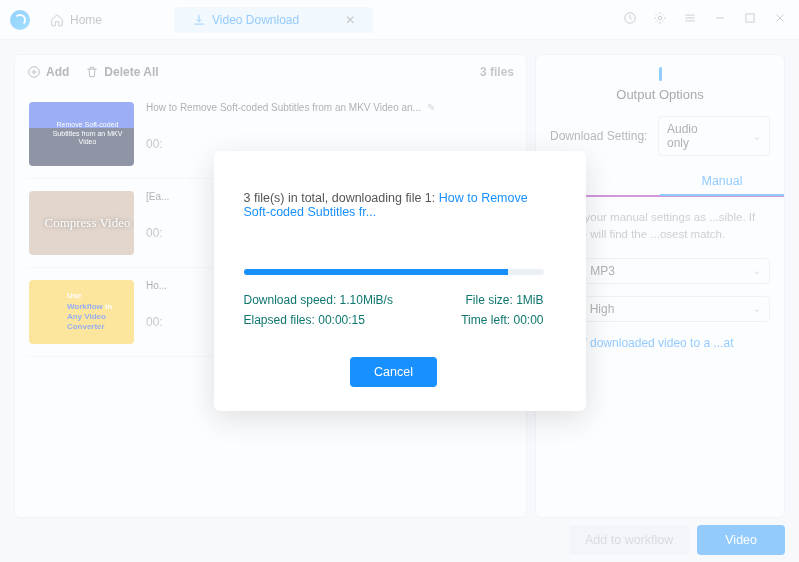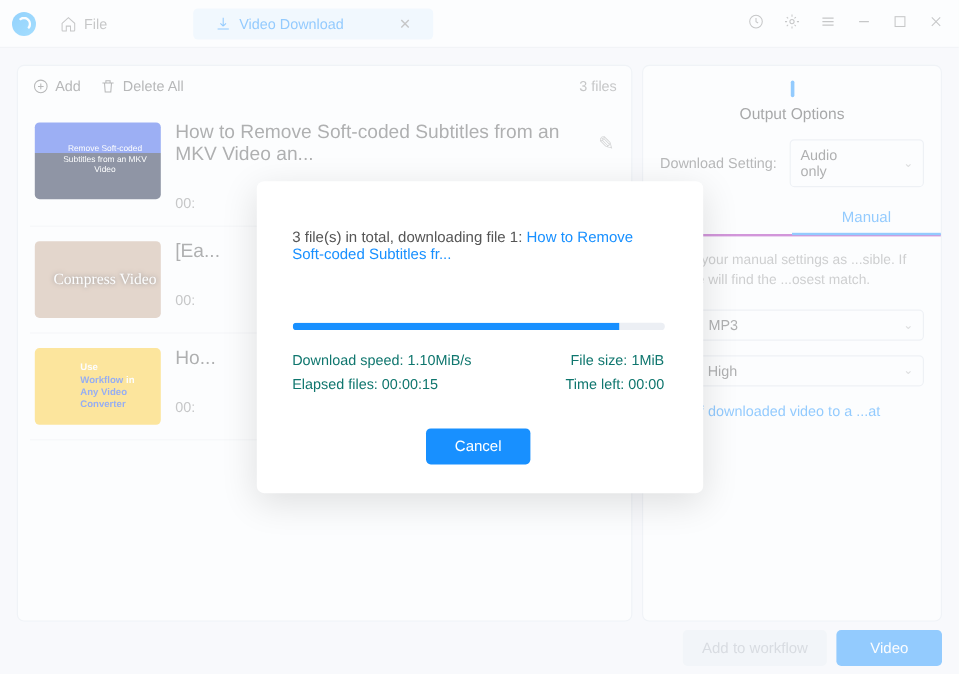--- a/index.html
+++ b/index.html
@@ -7,71 +7,71 @@
 .titlebar { height: 40px; display: flex; align-items: center; padding: 0 10px; border-bottom: 1px solid #e8eaef; background: #fff; }
 .logo { width: 20px; height: 20px; border-radius: 50%; background: linear-gradient(135deg, #18a0fb, #3cb9ff); margin-right: 8px; position: relative; }
 .logo::after { content: ''; position: absolute; inset: 4px; border-radius: 50%; border: 2px solid #fff; border-left-color: transparent; border-bottom-color: transparent; }
 .tab-home { display: flex; align-items: center; gap: 6px; padding: 6px 12px; color: #888; cursor: pointer; }
 .tab-download { display: flex; align-items: center; gap: 6px; padding: 6px 18px; background: #e7f3ff; color: #1890ff; border-radius: 4px; margin-left: 60px; cursor: pointer; }
 .tab-download .close { margin-left: 40px; color: #888; }
 .title-right { margin-left: auto; display: flex; gap: 12px; color: #888; align-items: center; }
 .title-right span { cursor: pointer; padding: 2px; }
 .content { display: flex; padding: 14px 14px 0 14px; gap: 8px; height: 478px; }
 .left-panel { flex: 1; border: 1px solid #e4e8ef; border-radius: 6px; background: #fff; display: flex; flex-direction: column; }
-.toolbar { display: flex; align-items: flex-end; padding: 10px 12px; gap: 16px; border-bottom: 1px solid transparent; }
+.toolbar { display: flex; align-items: flex-end; padding: 10px 12px; gap: 16px; border-bottom: 1px solid transparent; font-weight: bold; }
 .tool-btn { display: flex; align-items: center; gap: 5px; color: #666; cursor: pointer; }
 .file-count { margin-left: auto; color: #888; }
 .video-list { flex: 1; overflow: hidden; padding: 0 10px; }
 .video-item { display: flex; gap: 12px; padding: 12px 4px; border-bottom: 1px solid #f0f2f5; }
 .thumb { width: 105px; height: 64px; border-radius: 4px; background: #888; flex-shrink: 0; display: flex; align-items: center; justify-content: center; font-size: 8px; color: #fff; text-align: center; overflow: hidden; position: relative; padding-left: 12px; }
 .thumb1 { background: linear-gradient(180deg, #2a52e8 40%, #0e1a3a 40%); }
 .thumb2 { background: #c8a890; }
 .thumb3 { background: #ffca28; }
 .video-info { flex: 1; display: flex; flex-direction: column; gap: 24px; }
-.video-title { color: #555; font-size: 16px; display: flex; align-items: center; gap: 6px; }
+.video-title { color: #555; font-size: 10px; display: flex; align-items: center; gap: 6px; }
 .video-time { color: #888; }
 .pencil { color: #aaa; }
 .right-panel { width: 250px; display: flex; flex-direction: column; }
 .right-top { border: 1px solid #e4e8ef; border-radius: 6px; background: #fff; padding: 12px 14px; flex: 1; }
 .panel-header { display: flex; align-items: center; gap: 6px; font-size: 13px; color: #444; margin-bottom: 14px; flex-direction: column; }
 .panel-bar { width: 3px; height: 14px; background: #1890ff; border-radius: 2px; }
 .field-row { display: flex; align-items: center; gap: 8px; margin-bottom: 12px; font-size: 12px; }
 .field-label { color: #666; width: 100px; }
 .select-box { flex: 1; border: 1px solid #e1e5ec; border-radius: 4px; padding: 5px 8px; display: flex; justify-content: space-between; align-items: center; color: #555; cursor: pointer; font-size: 12px; gap: 36px; }
 .chev { color: #bbb; font-size: 10px; }
 .tabs { display: flex; border-bottom: 2px solid #a21caf; margin: 8px -14px 12px -14px; }
 .mtab { flex: 1; text-align: center; padding: 6px 0; color: #888; cursor: pointer; font-size: 12.5px; }
 .mtab.active { color: #1890ff; border-bottom: 2px solid #1890ff; margin-bottom: -1px; }
 .note { color: #999; font-size: 11.5px; line-height: 1.5; margin-bottom: 14px; }
 .link { color: #1890ff; cursor: pointer; font-size: 12px; line-height: 1.5; display: block; margin-top: 12px; }
 .bottom-bar { height: 44px; display: flex; justify-content: flex-end; align-items: center; gap: 8px; padding: 0 14px; }
 .btn-workflow { background: #e9edf3; color: #b0b6c0; padding: 8px 16px; border-radius: 4px; font-size: 12.5px; cursor: not-allowed; }
 .btn-start { background: #1890ff; color: #fff; padding: 8px 28px; border-radius: 4px; font-size: 12.5px; cursor: pointer; }
 .overlay { position: absolute; inset: 0; background: rgba(250,251,253,0.55); display: flex; align-items: center; justify-content: center; }
-.dialog { width: 372px; background: #fff; border-radius: 6px; padding: 40px 32px 24px 30px; box-shadow: 0 8px 30px rgba(0,0,0,0.12); }
+.dialog { width: 372px; background: #fff; border-radius: 6px; padding: 40px 42px 24px 30px; box-shadow: 0 8px 30px rgba(0,0,0,0.12); }
 .dialog-title { color: #555; font-size: 12.5px; margin-bottom: 50px; }
 .dialog-title .link-text { color: #1890ff; }
 .progress { height: 6px; background: #eceff4; border-radius: 3px; overflow: hidden; margin-bottom: 18px; }
 .progress-fill { height: 100%; background: #1890ff; width: 88%; }
 .stats { display: flex; justify-content: space-between; color: #0f766e; font-size: 12px; margin-bottom: 6px; }
 .stats-row2 { margin-bottom: 30px; }
 .btn-cancel { display: block; margin: 0 auto; background: #1890ff; color: #fff; border: none; padding: 8px 24px; border-radius: 4px; font-size: 12.5px; cursor: pointer; }
 .thumb-lbl { padding: 2px 4px; font-size: 7px; line-height: 1.2; }
 .icon-svg { width: 14px; height: 14px; stroke: currentColor; fill: none; stroke-width: 1.5; }
 </style>
 </head>
 <body>
 
 <div class="titlebar">
   <div class="logo"></div>
   <div class="tab-home">
     <svg class="icon-svg" viewBox="0 0 24 24">
         <path d="M3 11l9-8 9 8v10a1 1 0 01-1 1h-5v-7h-6v7H4a1 1 0 01-1-1z"></path>
       </svg>
-    <span>File</span>
+    <span>Home</span>
   </div>
   <div class="tab-download">
     <svg class="icon-svg" viewBox="0 0 24 24" style="stroke:#1890ff">
         <path d="M12 3v12m0 0l-4-4m4 4l4-4M4 19h16"></path>
       </svg>
     <span>Video Download</span>
     <span class="close">✕</span>
   </div>
   <div class="title-right">
     <span><svg class="icon-svg" viewBox="0 0 24 24">

